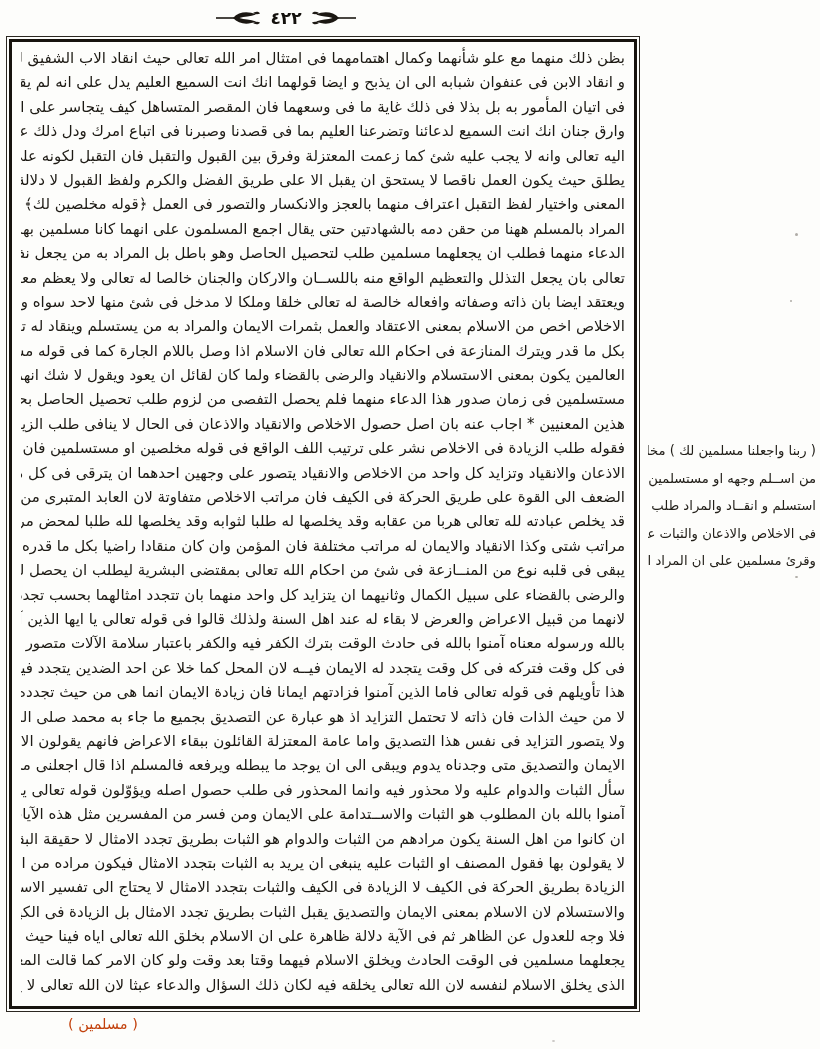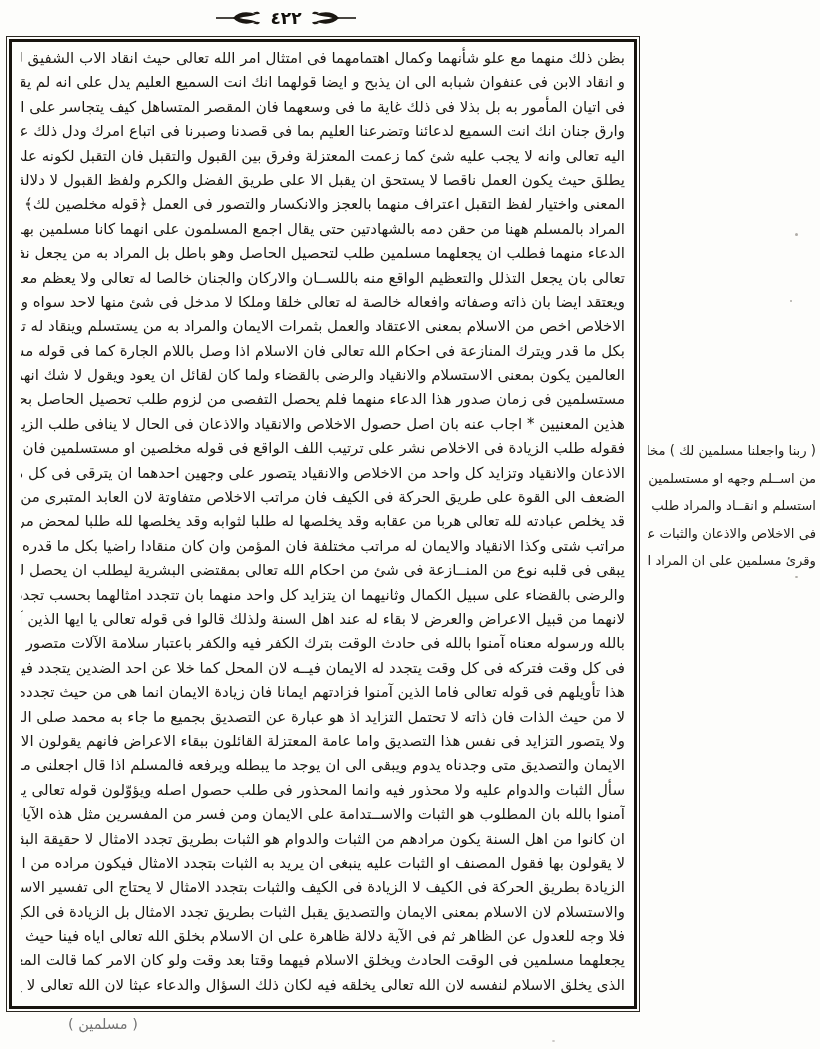--- a/index.html
+++ b/index.html
@@ -63,21 +63,21 @@
     font-size:13.2px;
     height:27.6px;
     line-height:27.6px;
     white-space:nowrap;
     overflow:hidden;
     color:#23201a;
   }
   
   .catchword{
     position:absolute;left:68px;top:1016px;
-    direction:rtl;font-size:14.5px;color:#737373;
+    direction:rtl;font-size:14.5px;color:#c2410c;
   }
   
   .speck{position:absolute;background:#6f6a60;border-radius:50%;opacity:.55;}
   .speck.s1{left:795px;top:233px;width:3px;height:3px;}
   .speck.s2{left:790px;top:300px;width:2px;height:2px;}
   .speck.s3{left:795px;top:576px;width:3px;height:2px;}
   .speck.s4{left:552px;top:1040px;width:3px;height:2px;opacity:.35;}
 </style>
 </head>
 <body>

